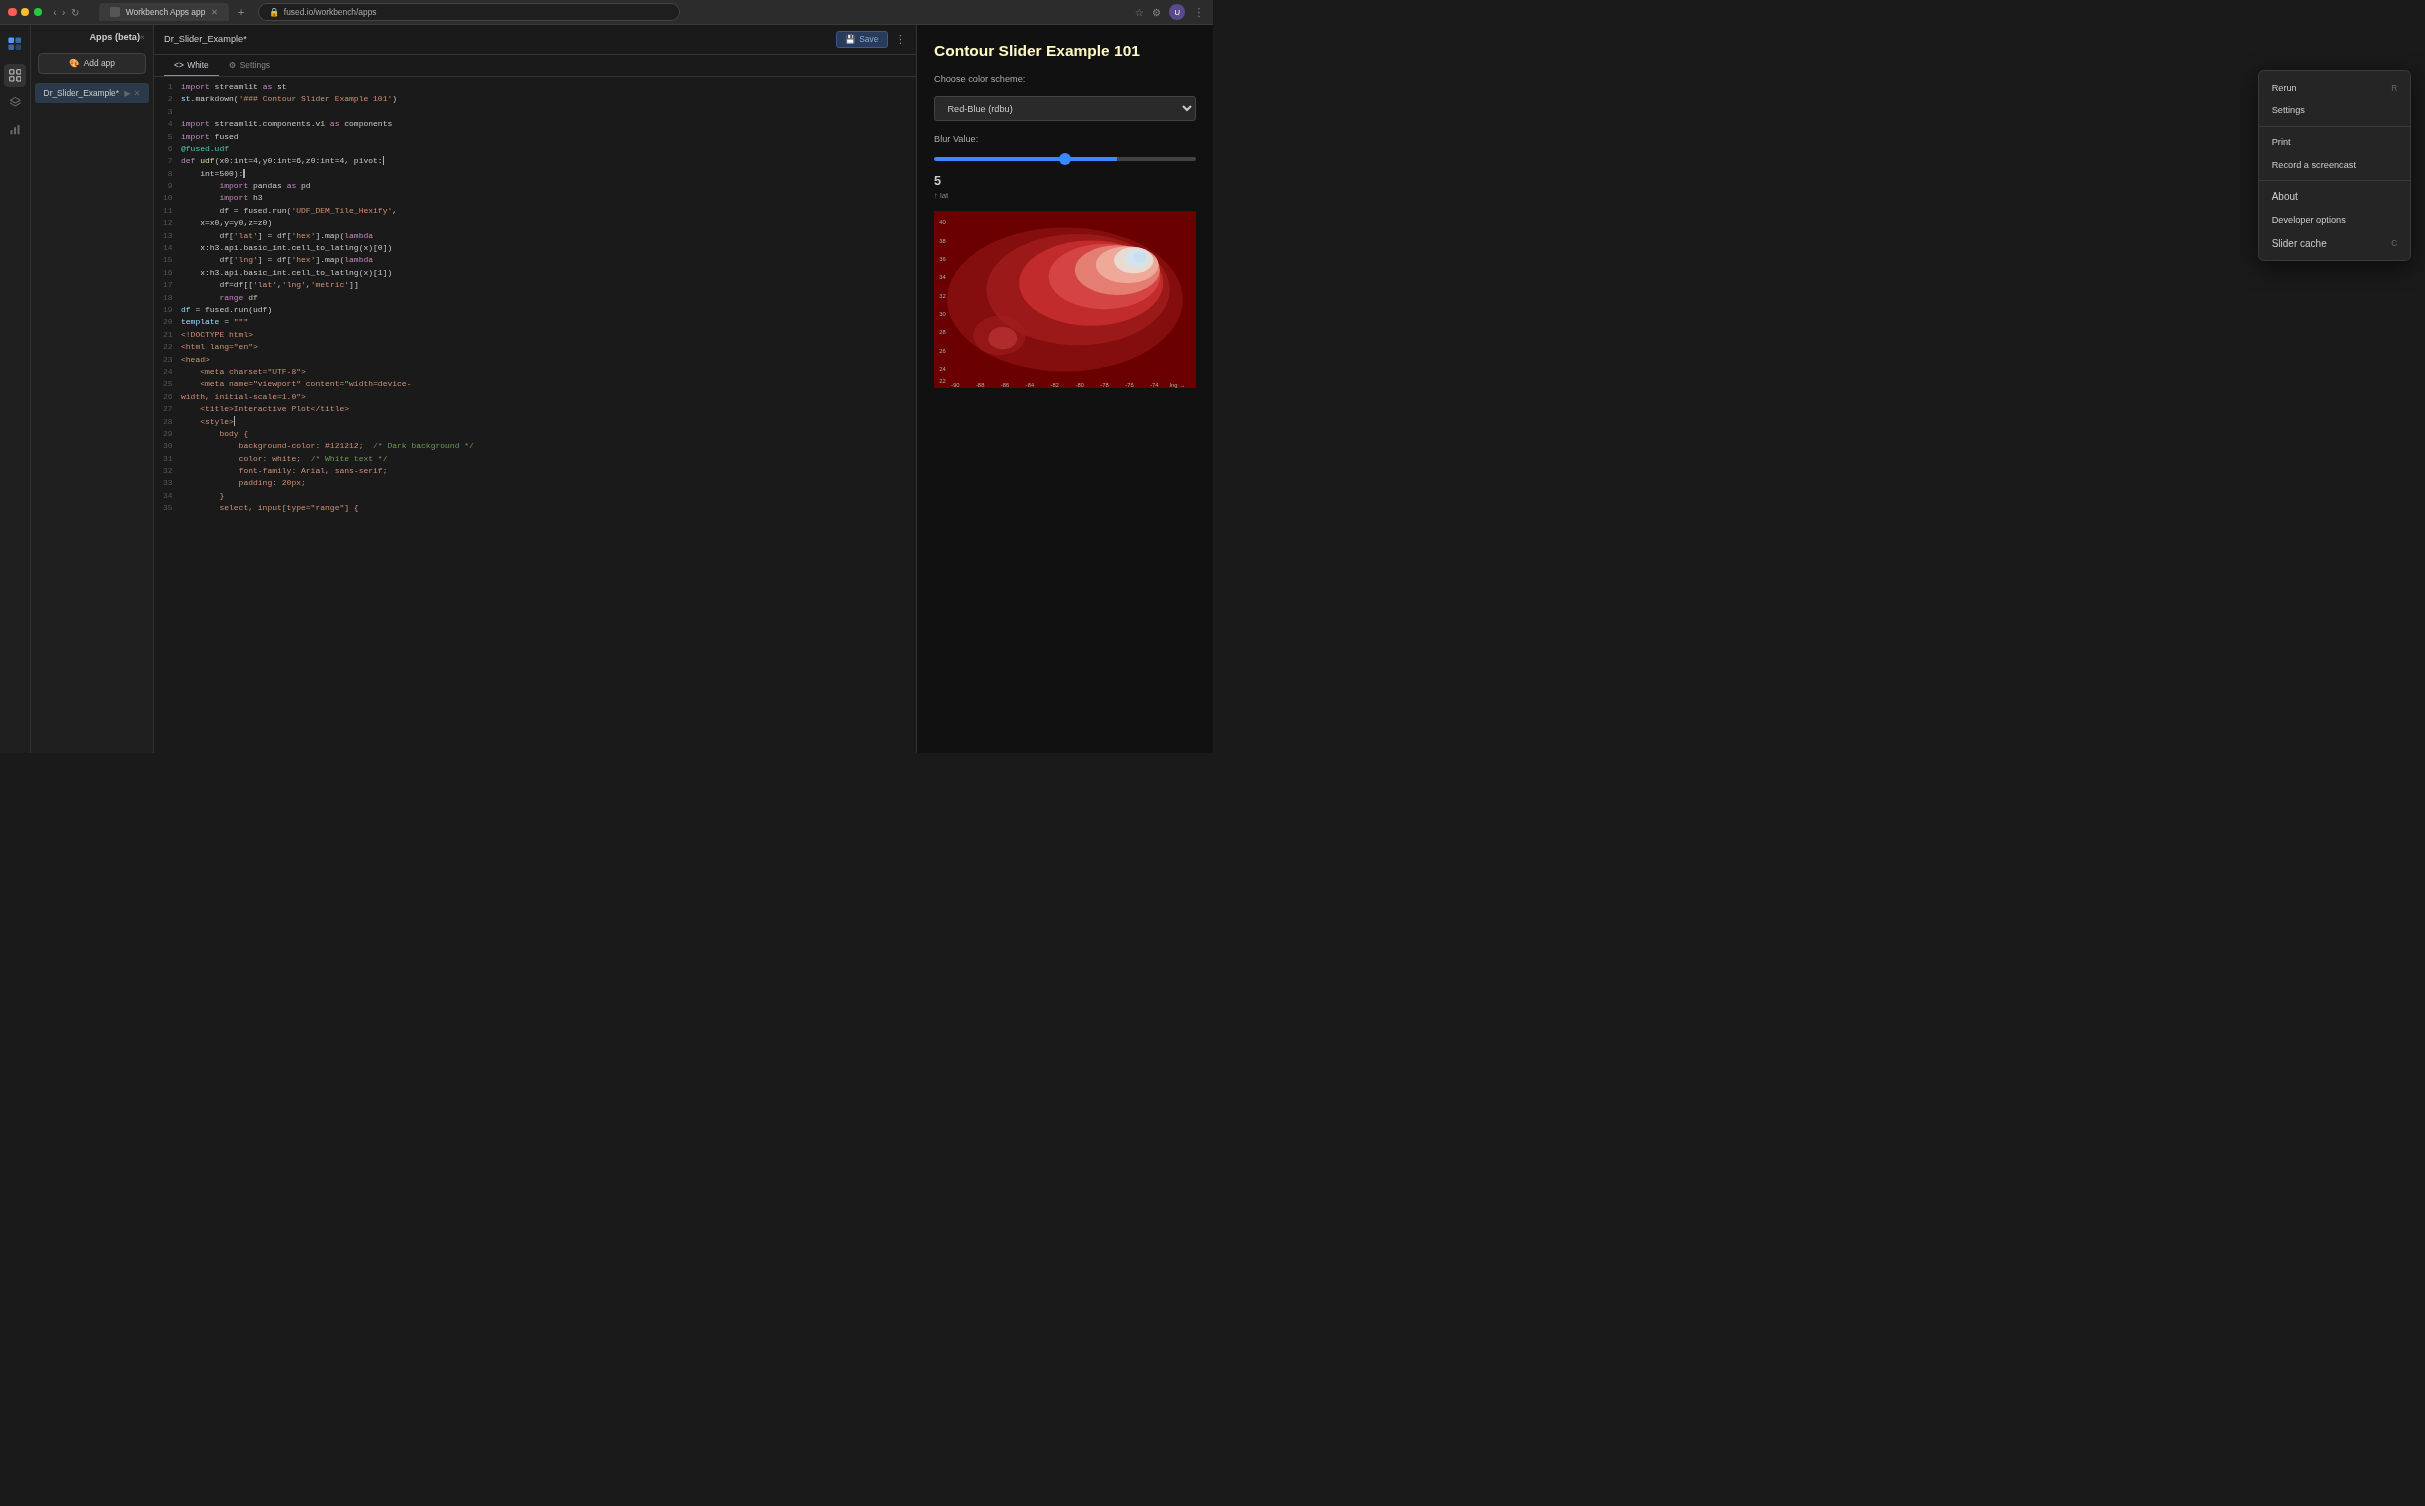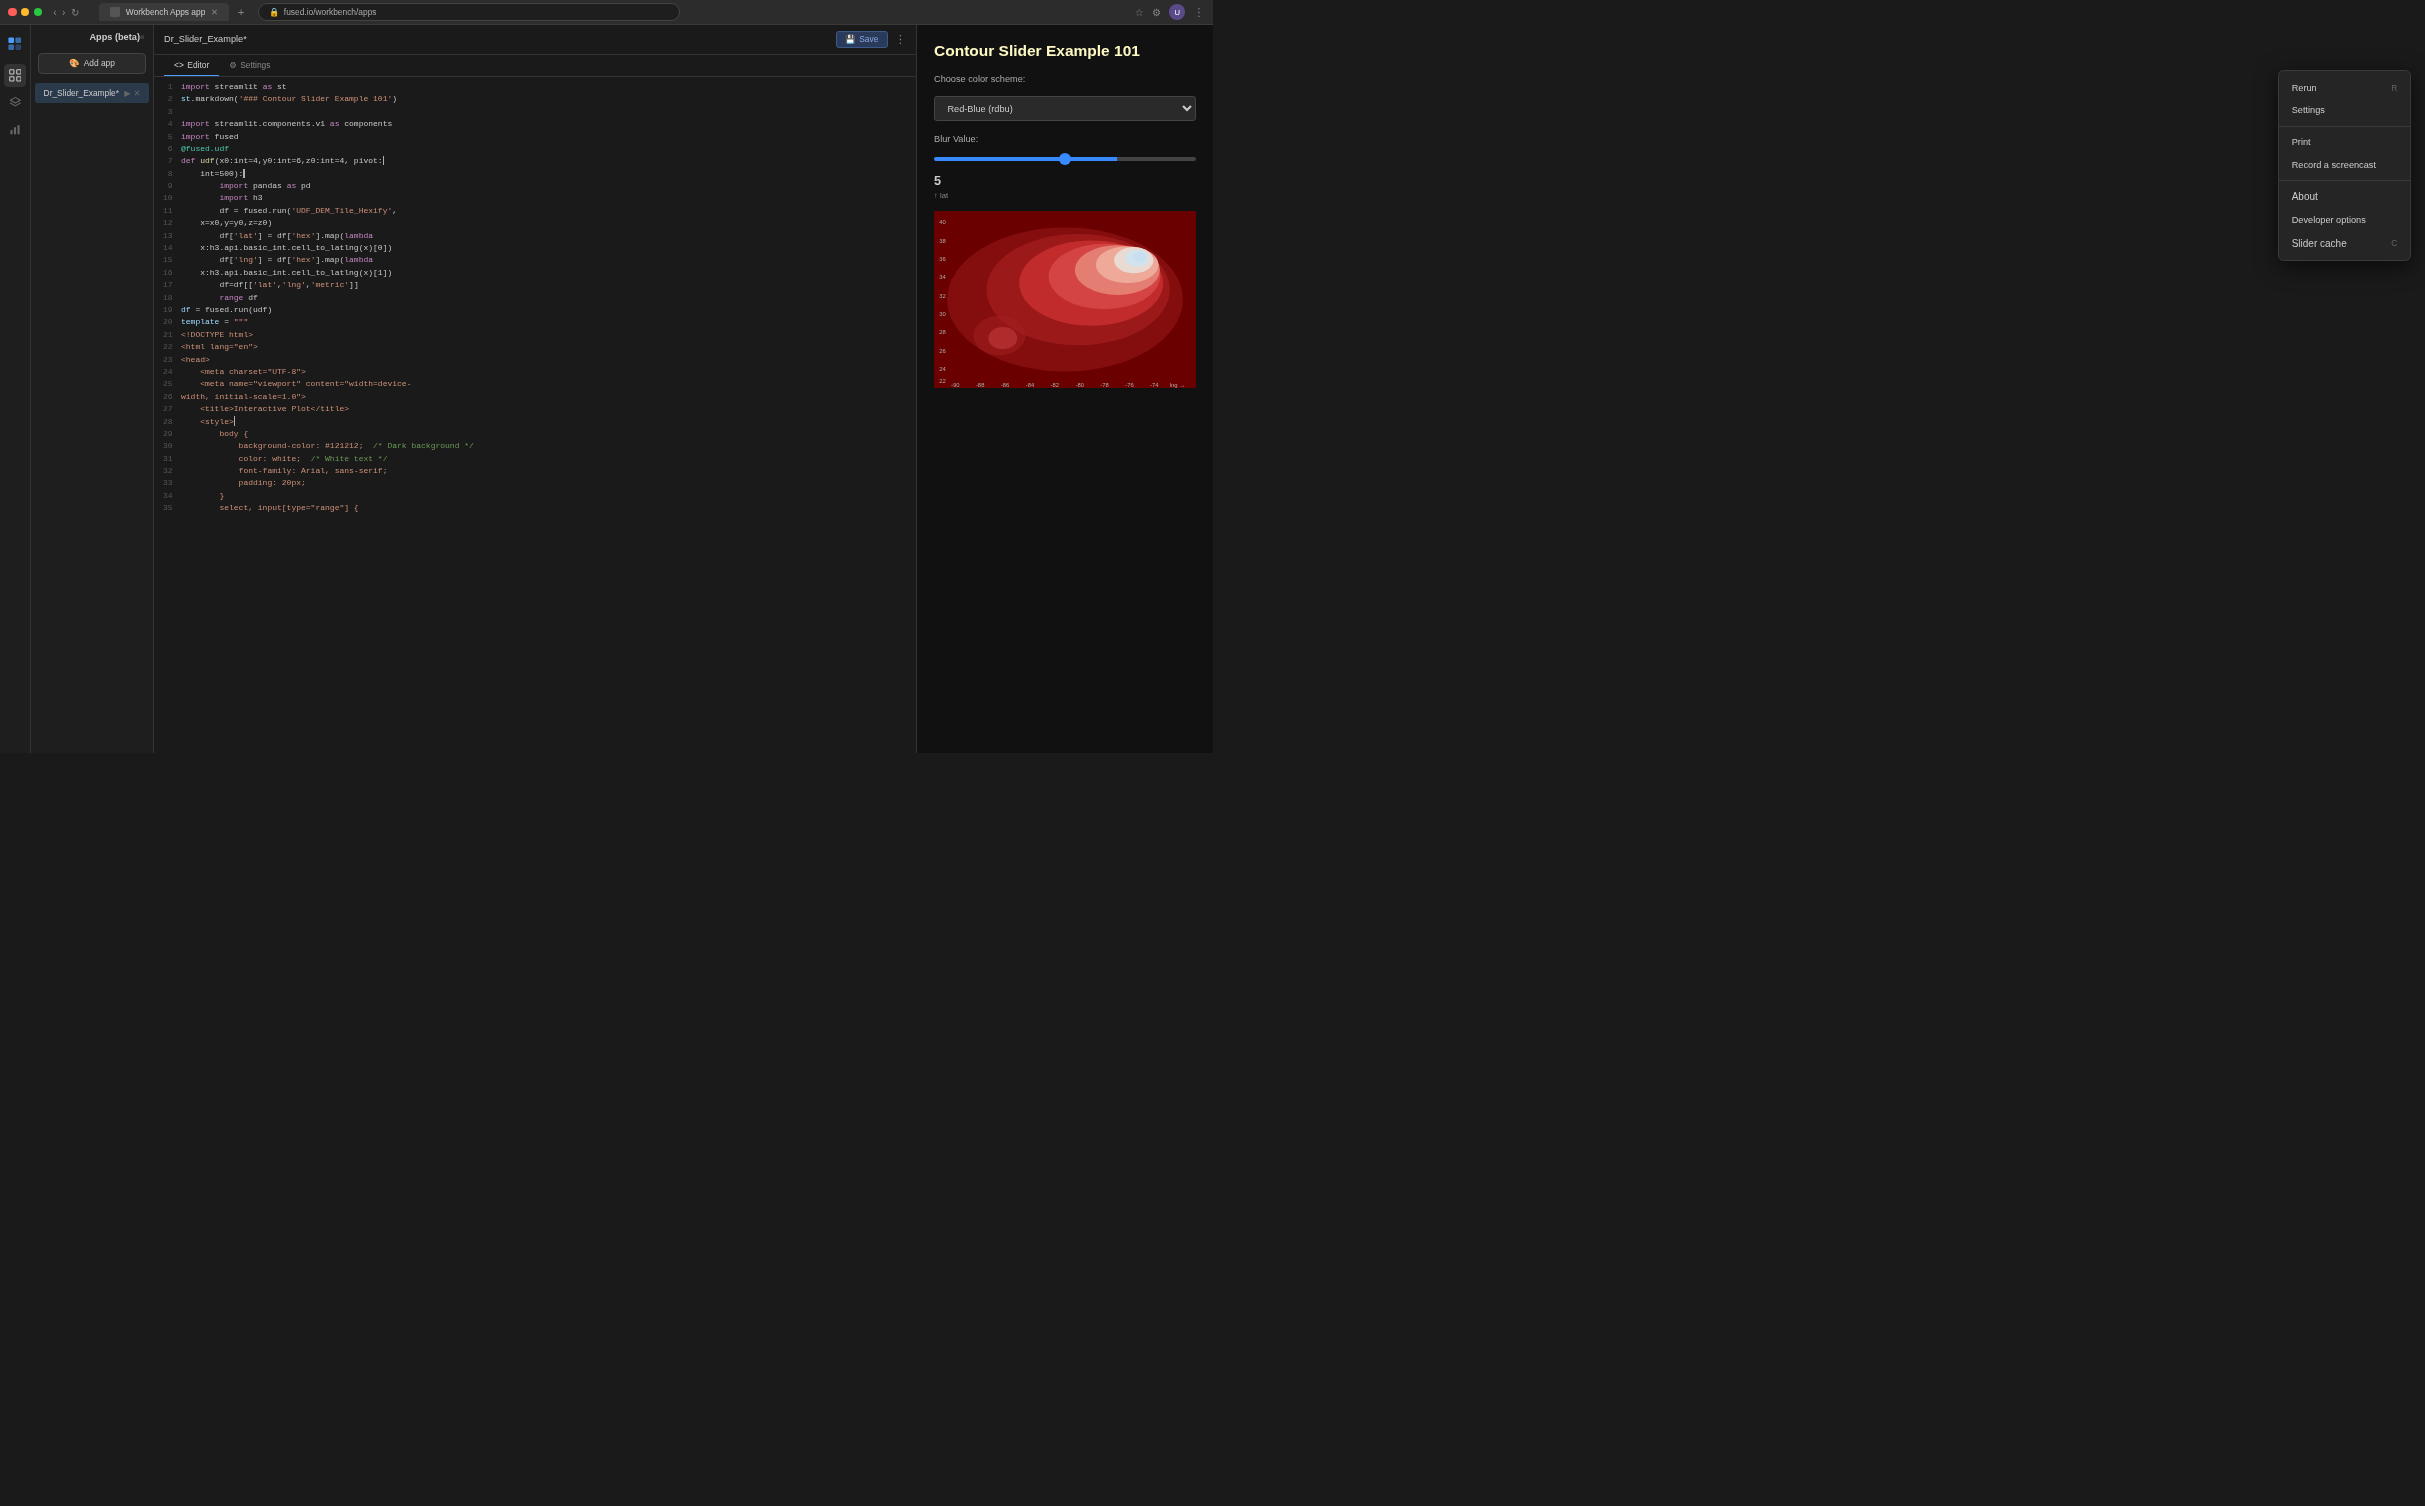--- a/index.html
+++ b/index.html
@@ -73,21 +73,21 @@
     .color-select { background: #2a2a2a; border: 0.7px solid #444; border-radius: 2.8px; padding: 5.6px 8.4px; font-size: 9.2px; color: #ccc; width: 100%; margin-bottom: 12.7px; }
     .blur-label { font-size: 9.2px; color: #aaa; margin-bottom: 7px; }
     .slider-container { margin-bottom: 11.3px; }
     .slider { width: 100%; -webkit-appearance: none; height: 3.5px; border-radius: 2.1px; background: linear-gradient(to right, #3a8aff 70%, #444 70%); outline: none; }
     .slider::-webkit-slider-thumb { -webkit-appearance: none; width: 12.7px; height: 12.7px; border-radius: 50%; background: #3a8aff; cursor: pointer; }
     .slider-value { font-size: 12.7px; color: #ccc; margin-bottom: 2.8px; font-weight: 600; }
     .lat-label { font-size: 7.7px; color: #888; margin-bottom: 1.4px; }
     .contour-map { width: 100%; height: 197px; border-radius: 2.8px; overflow: hidden; position: relative; }
 
     
-    .dropdown-menu { position: fixed; right: 14px; top: 70px; width: 133px; background: #252525; border: 0.7px solid #3a3a3a; border-radius: 5.6px; padding: 5.6px 0; z-index: 1000; box-shadow: 0 5.6px 22.5px rgba(0,0,0,0.6); }
+    .dropdown-menu { position: fixed; right: 14px; top: 70px; width: 153px; background: #252525; border: 0.7px solid #3a3a3a; border-radius: 5.6px; padding: 5.6px 0; z-index: 1000; box-shadow: 0 5.6px 22.5px rgba(0,0,0,0.6); }
     .dropdown-item { padding: 6.3px 12.7px; font-size: 9.2px; color: #ccc; cursor: pointer; display: flex; align-items: center; justify-content: space-between; }
     .dropdown-item .shortcut { color: #666; font-size: 8.4px; }
     .dropdown-divider { height: 0.7px; background: #3a3a3a; margin: 4.2px 0; }
     .dropdown-item.about { font-size: 10px; font-weight: 400; }
     .dropdown-item.clear-cache { font-size: 10px; font-weight: 500; }
 
     
     ::-webkit-scrollbar { width: 4.2px; }
     ::-webkit-scrollbar-track { background: #1a1a1a; }
     ::-webkit-scrollbar-thumb { background: #444; border-radius: 2.1px; }
@@ -205,21 +205,21 @@
         <button class="save-btn">
           <span>💾</span>
           <span>Save</span>
         </button>
         <span class="editor-menu-btn">⋮</span>
       </div>
     </div>
     <div class="editor-tabs">
       <div class="editor-tab active">
         <span>&lt;&gt;</span>
-        <span>Editor</span>
+        <span>White</span>
       </div>
       <div class="editor-tab">
         <span>⚙</span>
         <span>Settings</span>
       </div>
     </div>
     <div class="code-editor">
       <div class="code-line">
           <span class="line-num">1</span>
           <span class="line-content"><span class="kw">import</span> streamlit <span class="kw">as</span> st</span>

